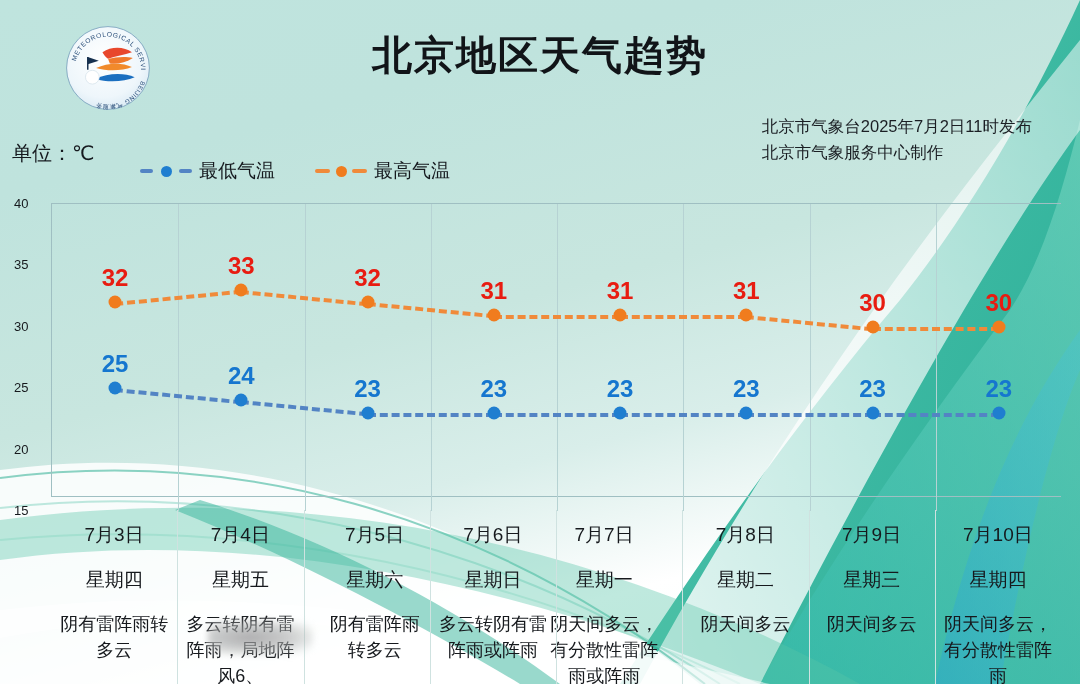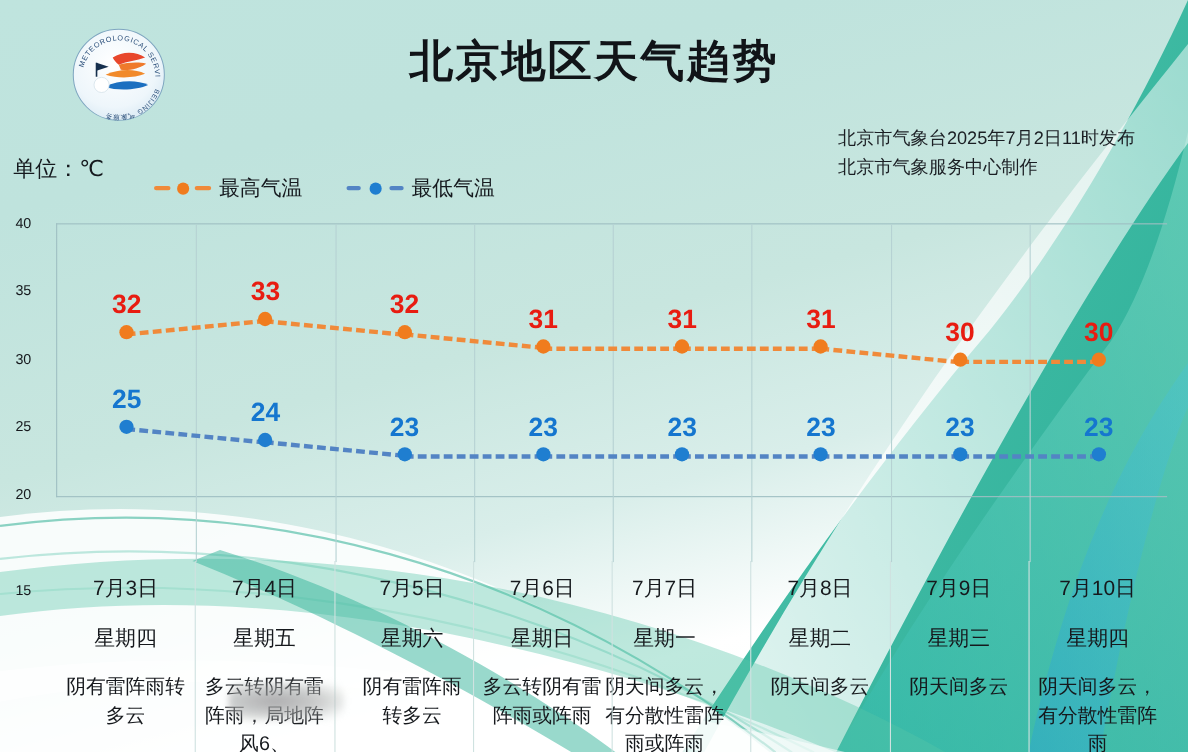--- a/index.html
+++ b/index.html
@@ -100,21 +100,21 @@
   .legend-label {
     font-size: 19px;
     color: #15191e;
   }
   
   #plot {
     position: absolute;
     left: 51px;
     top: 203px;
     width: 1010px;
-    height: 249px;
+    height: 294px;
     border: 1px solid #9fbfc2;
     border-right: none;
     box-sizing: border-box;
   }
   .vgrid {
     position: absolute;
     top: 0;
     width: 1px;
     height: 307px;
     background: #b6d2d3;
@@ -289,38 +289,38 @@
   <div id="publisher">
     <div>北京市气象台2025年7月2日11时发布</div>
     <div>北京市气象服务中心制作</div>
   </div>
 
   <div id="unit">单位：℃</div>
 
   <div id="legend">
     <div class="legend-item">
       <span class="legend-swatch">
+        <span class="ldash" style="left:0;width:13px;background:#5384c4;"></span>
+        <span class="ldash" style="left:39px;width:13px;background:#5384c4;"></span>
+        <span class="ldot" style="background:#1f7ed0;"></span>
+      </span>
+      <span class="legend-label">最低气温</span>
+    </div>
+    <div class="legend-item">
+      <span class="legend-swatch">
         <span class="ldash" style="left:0;width:15px;background:#f08a3a;"></span>
         <span class="ldash" style="left:37px;width:15px;background:#f08a3a;"></span>
         <span class="ldot" style="background:#f07c1e;"></span>
       </span>
       <span class="legend-label">最高气温</span>
     </div>
-    <div class="legend-item">
-      <span class="legend-swatch">
-        <span class="ldash" style="left:0;width:13px;background:#5384c4;"></span>
-        <span class="ldash" style="left:39px;width:13px;background:#5384c4;"></span>
-        <span class="ldot" style="background:#1f7ed0;"></span>
-      </span>
-      <span class="legend-label">最低气温</span>
-    </div>
   </div>
 
   <div id="yaxis">
-      <div class="ylab" style="top: 536px;">15</div>
+      <div class="ylab" style="top: 510px;">15</div>
       <div class="ylab" style="top: 448.6px;">20</div>
       <div class="ylab" style="top: 387.2px;">25</div>
       <div class="ylab" style="top: 325.8px;">30</div>
       <div class="ylab" style="top: 264.4px;">35</div>
       <div class="ylab" style="top: 203px;">40</div>
     </div>
 
   <div id="plot">
       <div class="vgrid" style="left: 126.25px;"></div>
       <div class="vgrid" style="left: 252.5px;"></div>

